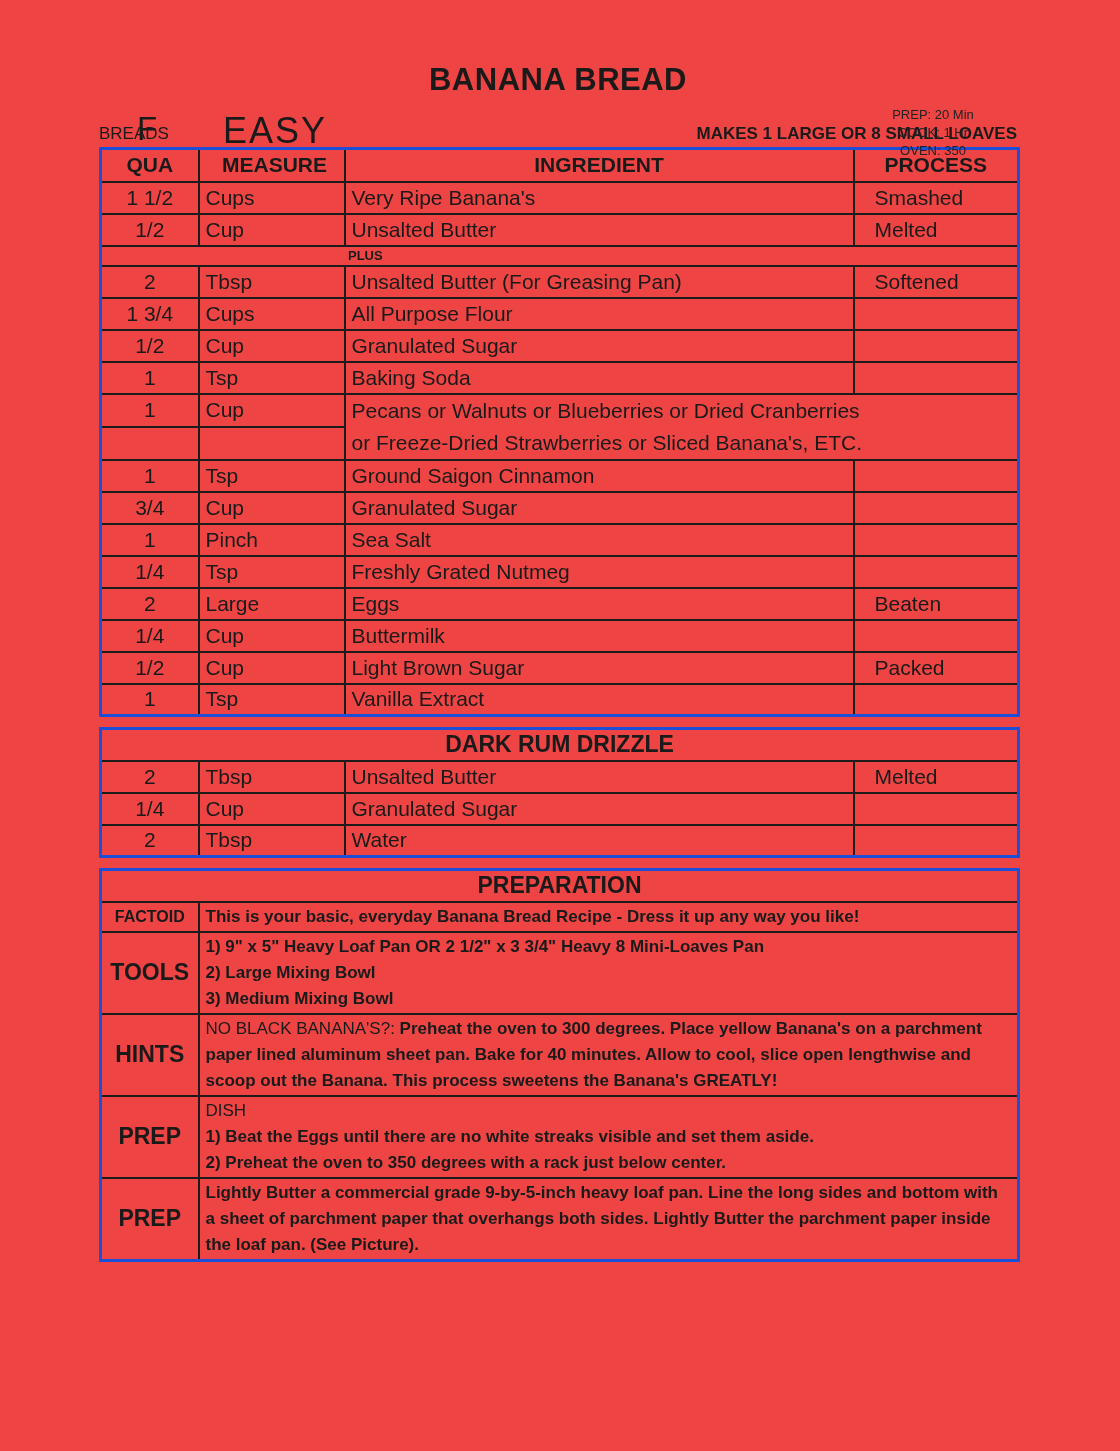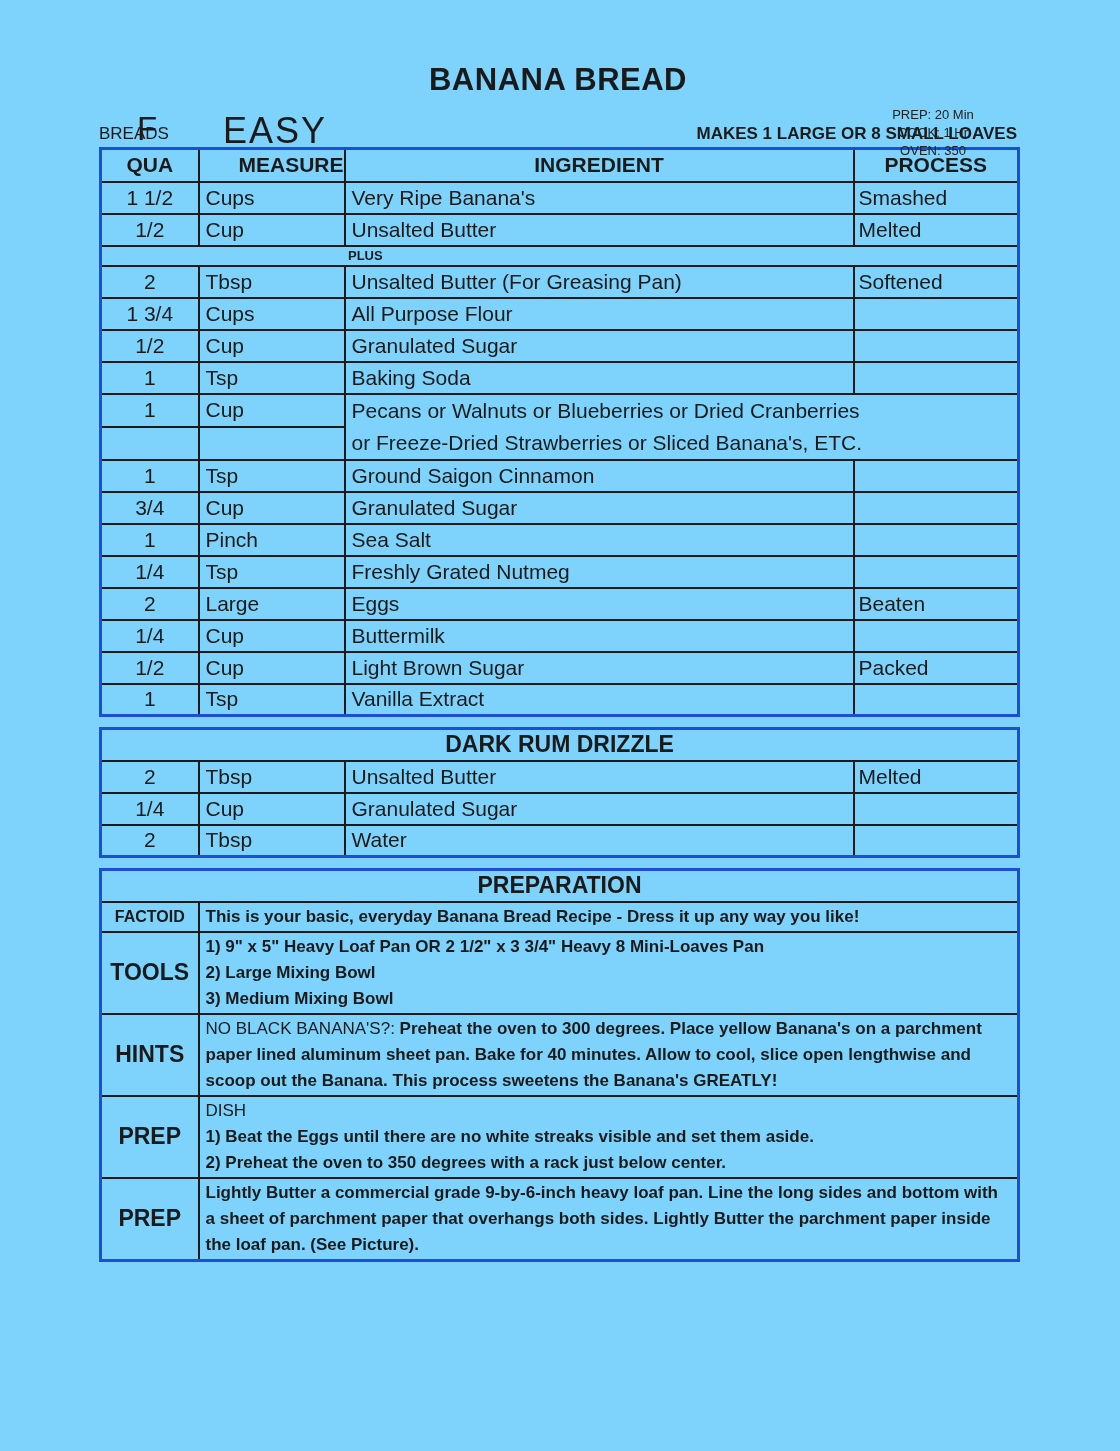--- a/index.html
+++ b/index.html
@@ -1,18 +1,18 @@
 <!DOCTYPE html>
 <html><head>
 <meta charset="utf-8">
 <style>
   * { margin:0; padding:0; box-sizing:border-box; }
   html,body { background:#ffffff; }
   body { font-family:"Liberation Sans", sans-serif; color:#1a1a1a; }
-  .sheet { position:relative; width:1120px; height:1451px; background:#7dd3fc; overflow:hidden; }
+  .sheet { position:relative; width:1120px; height:1451px; background:#ef4444; overflow:hidden; }
   .content { position:absolute; left:99px; top:0; width:918px; }
 
   
   .page-title { margin-top:62px; text-align:center; font-size:31px; font-weight:700; letter-spacing:0.5px; }
   .subtitle   { margin-top:7px; text-align:center; font-size:20px; }
   .grade      { position:absolute; left:38px;  top:110px; font-size:33px; }
   .difficulty { position:absolute; left:124px; top:110px; font-size:36px; letter-spacing:2px; }
   .timing     { position:absolute; left:744px; top:106px; width:180px; text-align:center;
                 font-size:13px; line-height:18px; color:#222; }
   .meta-row   { display:flex; justify-content:space-between; align-items:flex-end; margin-top:26px; padding-bottom:3px; }
@@ -20,26 +20,26 @@
   .yield      { font-size:17px; font-weight:700; }
 
   
   table { border-collapse:collapse; table-layout:fixed; width:918px; border:3px solid #1d4ed8; }
   td { border:2px solid #1b1b1b; font-size:21px; overflow:hidden; white-space:nowrap; }
   .tbl-gap { height:10px; }
 
   col.c-qua { width:98px; } col.c-mea { width:146px; } col.c-ing { width:509px; } col.c-pro { width:165px; }
 
   tr.hdr td { height:33px; font-weight:700; text-align:center; font-size:21px; }
-  tr.hdr td.mea { text-align:right; padding-left:6px;margin-top:40px; }
+  tr.hdr td.mea { text-align:center; padding-left:6px;margin-top:40px; }
   tr.row td { height:32px; }
   td.qua { text-align:center; }
   td.mea { padding-left:6px; }
   td.ing { padding-left:6px; }
-  td.pro { padding-left:4px; }
+  td.pro { padding-left:20px; }
   tr.plus-row td { height:20px; font-size:13px; font-weight:700; padding-left:246px; }
   td.merged { white-space:normal; padding-left:6px; }
   td.merged div { height:32px; line-height:32px; white-space:nowrap; }
   td.section-title { height:32px; text-align:center; font-weight:700; font-size:23px; }
 
   
   col.c-lab { width:98px; } col.c-body { width:820px; }
   td.plabel { text-align:center; font-weight:700; vertical-align:middle; }
   td.plabel.sm { font-size:16px; }
   td.plabel.lg { font-size:23px; }
@@ -255,19 +255,19 @@
       <tr class="p-prep1">
         <td class="plabel lg">PREP</td>
         <td class="pcontent">
           <div class="lead">DISH</div>
           <div>1) Beat the Eggs until there are no white streaks visible and set them aside.</div>
           <div>2) Preheat the oven to 350 degrees with a rack just below center.</div>
         </td>
       </tr>
       <tr class="p-prep2">
         <td class="plabel lg">PREP</td>
-        <td class="pcontent">Lightly Butter a commercial grade 9-by-6-inch heavy loaf pan. Line the long sides and bottom with a sheet of parchment paper that overhangs both sides. Lightly Butter the parchment paper inside the loaf pan. (See Picture).</td>
+        <td class="pcontent">Lightly Butter a commercial grade 9-by-5-inch heavy loaf pan. Line the long sides and bottom with a sheet of parchment paper that overhangs both sides. Lightly Butter the parchment paper inside the loaf pan. (See Picture).</td>
       </tr>
     </tbody>
       </table>
 
   </div>
 </div>
 
 </body></html>

